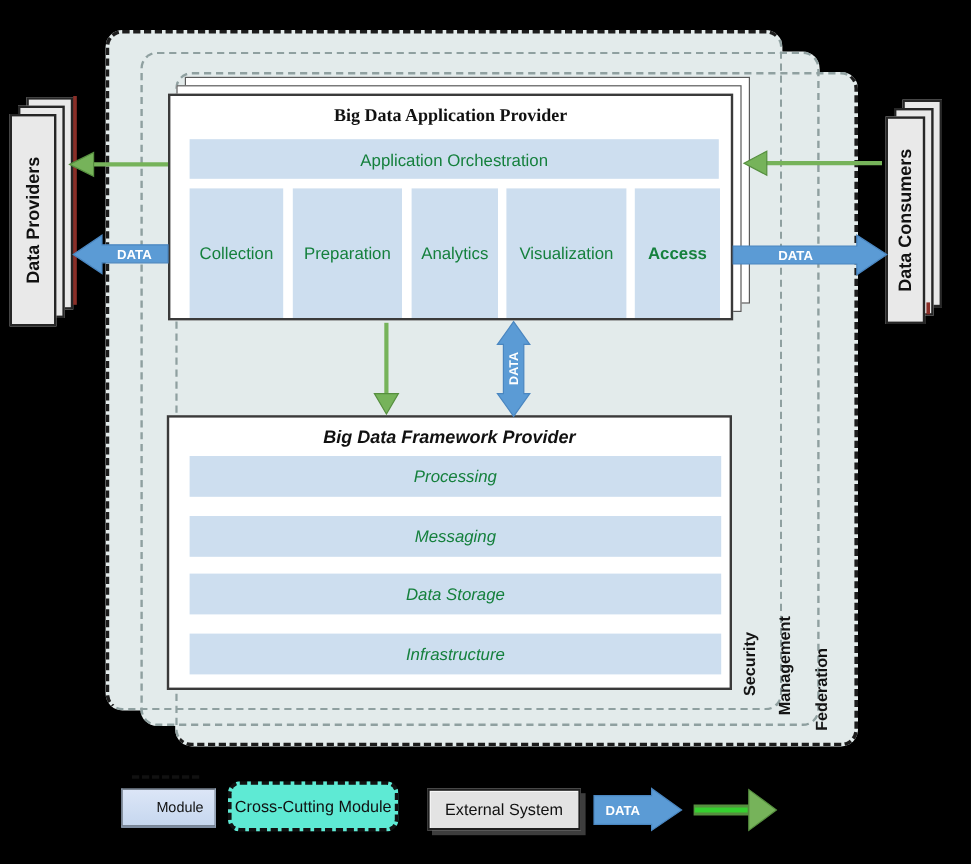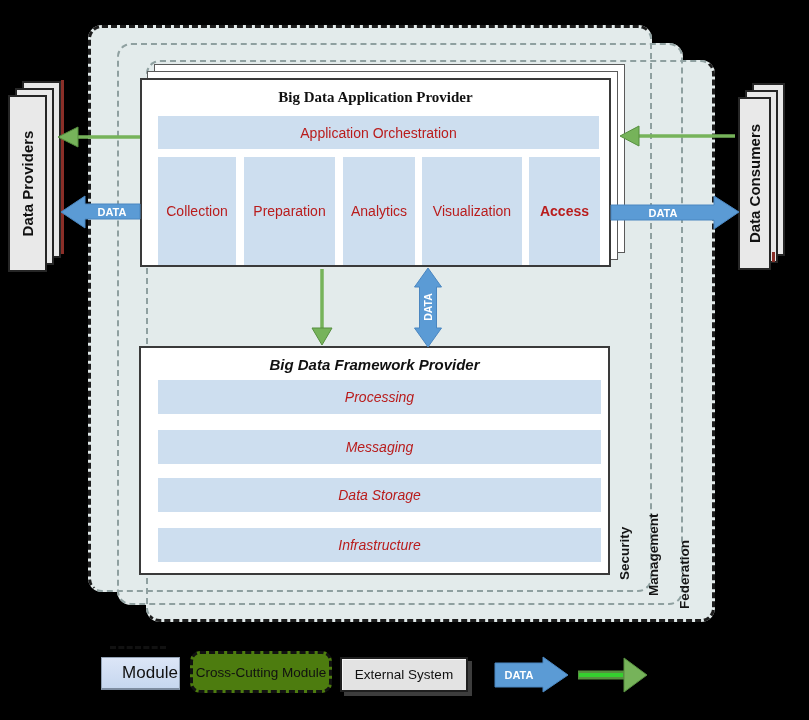--- a/index.html
+++ b/index.html
@@ -31,40 +31,40 @@
   .vl-federation{left:693px;top:593px;}
   
   .page{background:#fff;border:1.5px solid #5a5a5a;box-sizing:border-box;}
   .app-page3{left:154px;top:64px;width:471px;height:189px;}
   .app-page2{left:147px;top:71px;width:471px;height:189px;}
   .provider-box{background:#fff;border:2px solid #3a3a3a;box-sizing:border-box;}
   .app-box{left:140px;top:78px;width:471px;height:189px;}
   .fw-box{left:139px;top:346px;width:471px;height:229px;font-style:italic;}
   .box-title{position:absolute;left:0;right:0;text-align:center;font-weight:bold;font-size:15px;color:#111;}
   .blue-bar{position:absolute;background:#cddeef;display:flex;align-items:center;justify-content:center;
-            font-size:14px;color:#b91c1c;box-sizing:border-box;}
+            font-size:14px;color:#15803d;box-sizing:border-box;}
   
   .module{top:77px;height:108px;}
   
   .layer{left:17px;width:443px;height:34px;}
   
   .card{background:#e9e9e9;border:2px solid #262626;box-sizing:border-box;}
   .stack-label{display:flex;align-items:center;justify-content:center;}
   .stack-label span{transform:rotate(-90deg);white-space:nowrap;font-weight:bold;font-size:15px;color:#111;}
   .redline{background:#8a2f28;}
   
   .legend-module{left:101px;top:657px;width:79px;height:33px;
       background:linear-gradient(180deg,#dce6f7 0%,#c6d7ef 100%);
       border:1px solid #93a2b5;border-bottom:2px solid #7d8ca0;box-sizing:border-box;
-      display:flex;align-items:center;justify-content:center;font-size:17px;color:#111;padding-left:19px;}
+      display:flex;align-items:center;justify-content:center;font-size:12px;color:#111;padding-left:19px;}
   .legend-dash-frag{left:110px;top:646px;width:56px;height:0;border-top:3px dashed #111;}
-  .legend-cc{left:190px;top:651px;width:142px;height:42px;background:#4d7c0f;
+  .legend-cc{left:190px;top:651px;width:142px;height:42px;background:#5eead4;
       border:3px dashed #111;border-radius:10px;box-sizing:border-box;
       display:flex;align-items:center;justify-content:center;font-size:13.5px;color:#111;}
-  .legend-es{left:340px;top:657px;width:128px;height:35px;background:#e3e3e3;
+  .legend-es{left:356px;top:657px;width:128px;height:35px;background:#e3e3e3;
       border:2px solid #1f1f1f;box-sizing:border-box;box-shadow:4px 4px 0 #3d3d3d, inset 1px 1px 0 #f7f7f7;
       display:flex;align-items:center;justify-content:center;font-size:13.5px;color:#111;}
   svg text{font-family:"Liberation Sans", sans-serif;}
 </style>
 </head>
 <body>
 
 <div id="stage">
 
   <div class="abs fabric-fill ff-a"></div>

